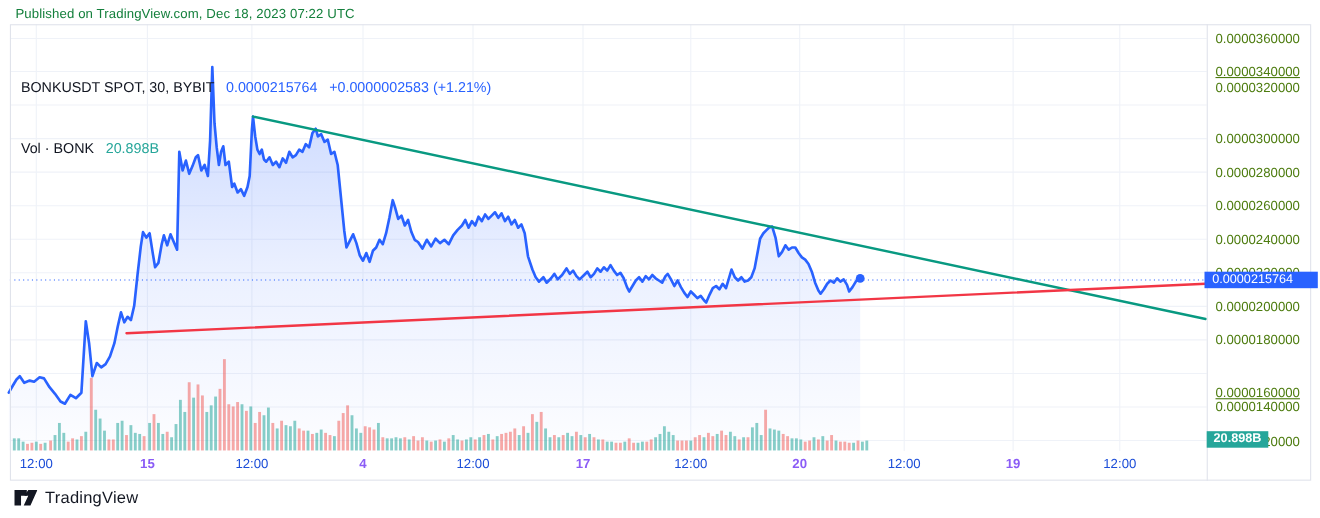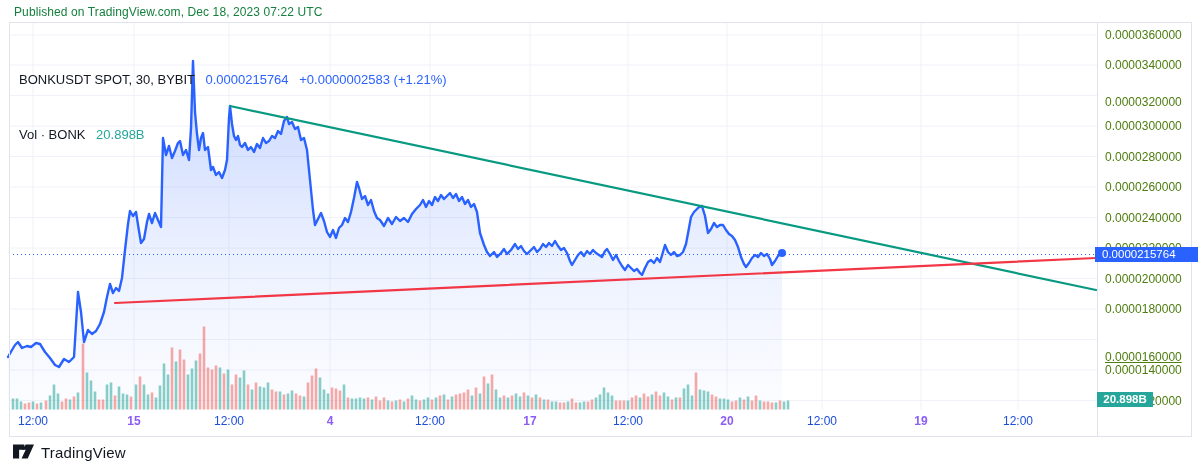--- a/index.html
+++ b/index.html
@@ -20,21 +20,21 @@
   .pal{position:absolute;left:7px;height:12px;line-height:12px;font-size:12px;color:#4d7c0f;}
   .time-axis{position:absolute;left:9px;top:410px;width:1088px;height:27px;}
   .tal{position:absolute;top:5px;height:12px;line-height:12px;font-size:12px;color:#1d4ed8;
        transform:translateX(-50%);white-space:nowrap;}
   .tal.major{color:#8b5cf6;font-weight:700;}
   .price-tag{position:absolute;left:1095px;top:247px;width:96px;height:15px;line-height:15px;
              background:#2962FF;color:#fff;font-size:11.5px;padding-left:7px;}
   .vol-tag{position:absolute;left:1097px;top:392px;width:56px;height:15px;line-height:15px;
            background:#26A69A;color:#fff;font-size:11.5px;font-weight:700;text-align:center;}
   .footer{position:absolute;left:13px;top:444px;display:flex;align-items:center;gap:7px;}
-  .brand{display:flex;gap:7px;text-decoration:none;}
+  .brand{display:flex;align-items:center;gap:7px;text-decoration:none;}
   .brand span{font-size:15px;color:#131722;font-weight:500;letter-spacing:.2px;}
 </style>
 </head>
 <body>
 
 <div class="page">
 
   <div class="published">Published on TradingView.com, Dec 18, 2023 07:22 UTC</div>
 
   <svg id="chart" width="1200" height="471" viewBox="0 0 1200 471">
@@ -281,22 +281,22 @@
       <span class="pv">+0.0000002583 (+1.21%)</span>
     </div>
     <div class="lrow">
       <span class="sym">Vol · BONK</span>
       <span class="vv">20.898B</span>
     </div>
   </div>
 
   <div class="price-axis" id="price-axis">
       <div class="pal" style="top: 7px;">0.0000360000</div>
-      <div class="pal" style="top: 37px;">0.0000340000</div>
-      <div class="pal" style="top: 74px;">0.0000320000</div>
+      <div class="pal" style="top: 37px; text-decoration: underline;">0.0000340000</div>
+      <div class="pal" style="top: 52px;">0.0000320000</div>
       <div class="pal" style="top: 98px;">0.0000300000</div>
       <div class="pal" style="top: 128.5px;">0.0000280000</div>
       <div class="pal" style="top: 159px;">0.0000260000</div>
       <div class="pal" style="top: 189.5px;">0.0000240000</div>
       <div class="pal" style="top: 220px;">0.0000220000</div>
       <div class="pal" style="top: 250.5px;">0.0000200000</div>
       <div class="pal" style="top: 281px;">0.0000180000</div>
       <div class="pal" style="top: 329px; text-decoration: underline;">0.0000160000</div>
       <div class="pal" style="top: 342px;">0.0000140000</div>
       <div class="pal" style="top: 372.5px;">0.0000120000</div>

